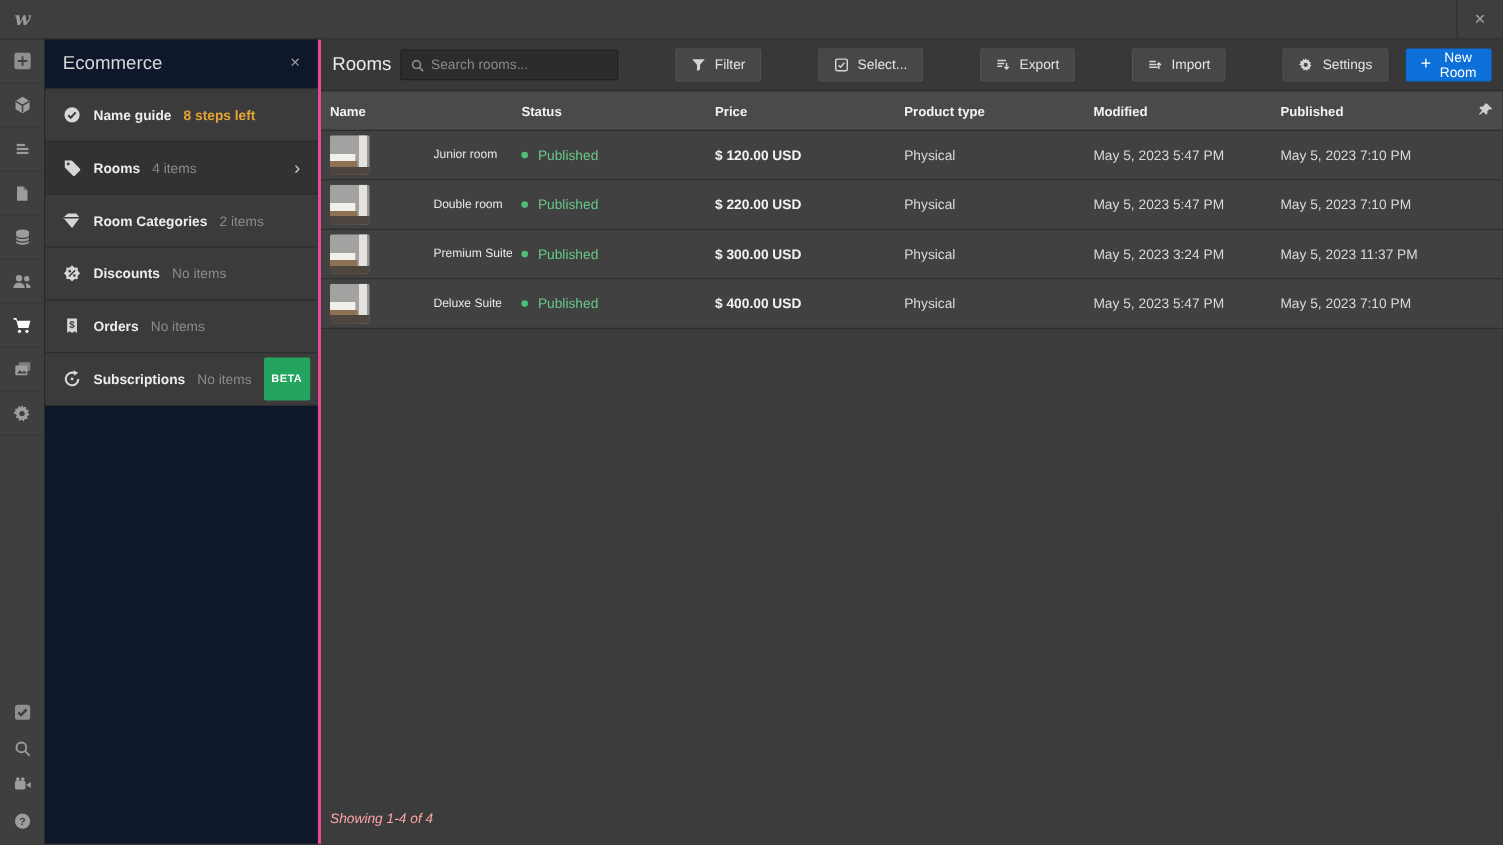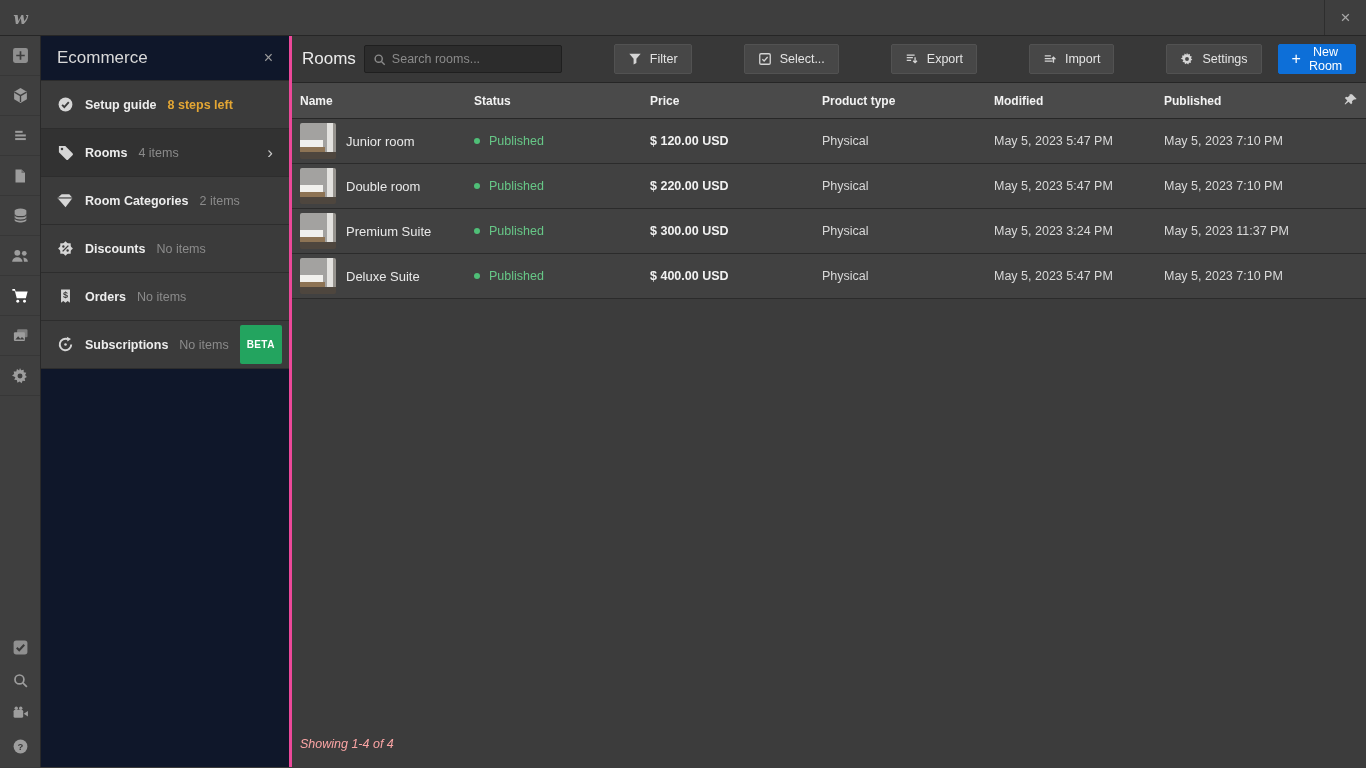--- a/index.html
+++ b/index.html
@@ -68,21 +68,21 @@
   .row { height:45px; flex:0 0 45px; background:#414141; border-bottom:1px solid #2b2b2b; cursor:pointer; }
   .cell-name { display:flex; align-items:center; gap:10px; min-width:0; }
   .thumb { width:36px; height:36px; border-radius:2px; flex:0 0 36px;
     background:
       linear-gradient(180deg, rgba(0,0,0,0) 0 80%, #4e463e 80% 100%),
       linear-gradient(180deg, rgba(0,0,0,0) 0 66%, #8d7354 66% 81%, rgba(0,0,0,0) 81%) no-repeat 0 0/70% 100%,
       linear-gradient(180deg, rgba(0,0,0,0) 0 46%, #f1f0ed 46% 70%, rgba(0,0,0,0) 70%) no-repeat 0 0/64% 100%,
       linear-gradient(90deg, rgba(0,0,0,0) 0 74%, #e3e2df 74% 93%, #97948f 93%),
       linear-gradient(180deg, #a3a2a0 0 100%);
   }
-  .name-text { font-size:13px; color:#e8e8e8; white-space:nowrap; overflow:hidden; text-overflow:ellipsis; }
+  .name-text { font-size:11px; color:#e8e8e8; white-space:nowrap; overflow:hidden; text-overflow:ellipsis;margin-left:48px; }
   .status-cell { display:flex; align-items:center; gap:9px; font-size:12.5px; color:#67c787; }
   .status-dot { width:6px; height:6px; border-radius:50%; background:#4fbf77; }
   .price-cell { font-size:12.5px; font-weight:bold; color:#f2f2f2; }
   .ptype-cell, .date-cell { font-size:12.5px; color:#d9d9d9; }
 
   .main-filler { flex:1; background:#3c3c3c; }
   .main-footer { padding:0 8px 16px; font-size:12.5px; color:#fca5a5; background:#3c3c3c;font-style:italic; }
 </style>
 </head>
 <body>
@@ -189,21 +189,21 @@
     <div class="sidebar-header">
       <span class="sidebar-title">Ecommerce</span>
       <span class="sidebar-close">×</span>
     </div>
 
     <div class="side-item">
       <svg width="17" height="17" viewBox="0 0 16 16">
           <circle cx="8" cy="8" r="6.5" fill="#d6d6d6"></circle>
           <path d="M4.8 8.3l2.1 2.1 4.2-4.6" stroke="#3b3b3b" stroke-width="1.8" fill="none"></path>
         </svg>
-      <span class="item-label">Setup guide</span>
+      <span class="item-label">Name guide</span>
       <span class="item-meta warning">8 steps left</span>
     </div>
 
     <div class="side-item active">
       <svg width="17" height="17" viewBox="0 0 16 16">
           <path fill="#d6d6d6" d="M1.8 1.8h6L14.6 8.6a1.4 1.4 0 0 1 0 2l-4 4a1.4 1.4 0 0 1-2 0L1.8 7.8z"></path>
           <circle cx="4.7" cy="4.7" r="1.2" fill="#3b3b3b"></circle>
         </svg>
       <span class="item-label">Rooms</span>
       <span class="item-meta">4 items</span>

